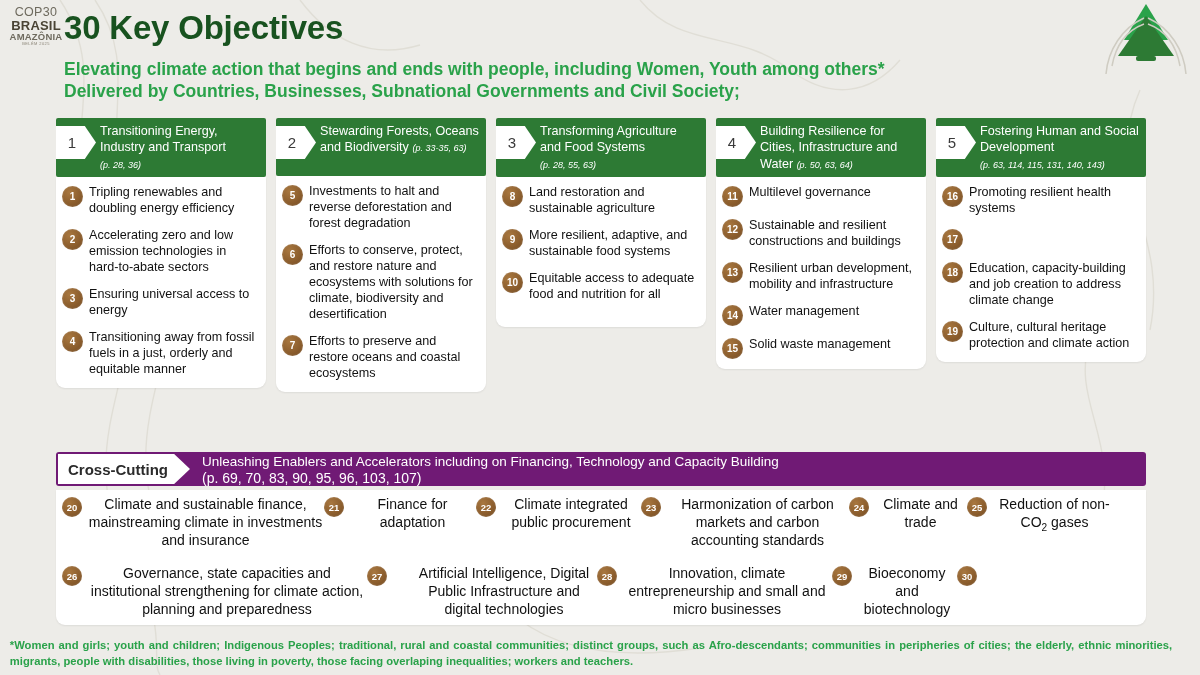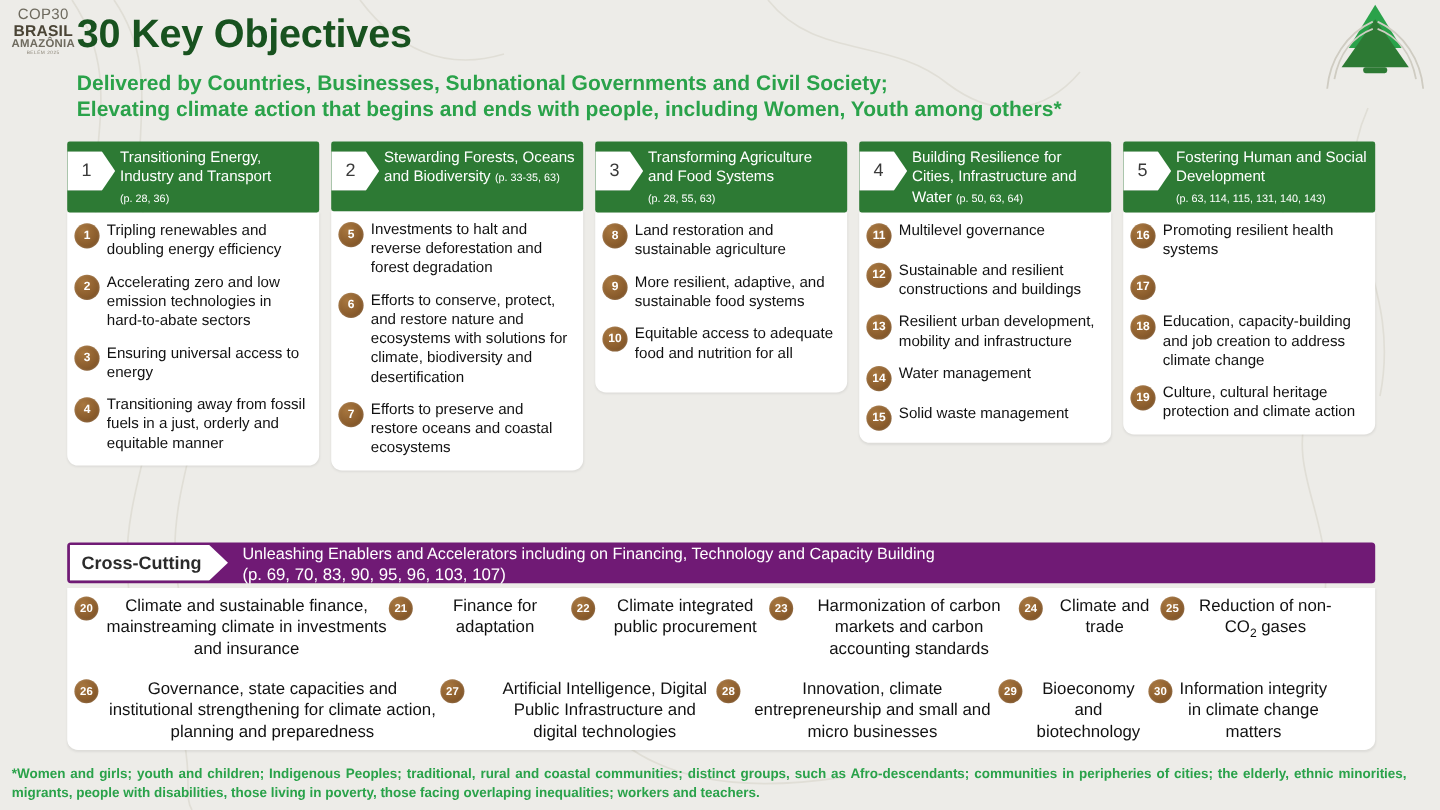--- a/index.html
+++ b/index.html
@@ -94,21 +94,21 @@
     padding-right: 8px;
     clip-path: polygon(0 0, 72% 0, 100% 50%, 72% 100%, 0 100%);
     box-shadow: 1px 1px 2px rgba(0,0,0,.28);
   }
   .pillar-title {
     color: #ffffff;
     font-size: 12.6px;
     line-height: 1.30;
     font-weight: 400;
   }
-  .pillar-pages { font-size: 9px; white-space: nowrap; }
+  .pillar-pages { font-size: 9px; white-space: nowrap; font-style: italic; }
 
   .pillar-body {
     background: #ffffff;
     border-radius: 0 0 9px 9px;
     padding: 8px 8px 10px 6px;
     min-height: 150px;
     box-shadow: 0 1px 2px rgba(0,0,0,.07);
   }
 
   .obj {
@@ -243,22 +243,22 @@
   <g fill="none" stroke="#cfccc2" stroke-width="1.5">
     <path d="M14 66 C18 44 30 30 46 24"></path>
     <path d="M82 66 C78 44 66 30 50 24"></path>
     <path d="M8 74 C10 50 24 28 46 18"></path>
     <path d="M88 74 C86 50 72 28 50 18"></path>
   </g>
 </svg>
 
 <h1 class="title">30 Key Objectives</h1>
 <div class="subtitle">
+  <div>Elevating climate action that begins and ends with people, including Women, Youth among others*</div>
   <div>Delivered by Countries, Businesses, Subnational Governments and Civil Society;</div>
-  <div>Elevating climate action that begins and ends with people, including Women, Youth among others*</div>
 </div>
 
 <div class="pillars" id="pillars">
     <div class="pillar">
       <div class="pillar-head">
         <div class="pillar-num">1</div>
         <div class="pillar-title"><span>Transitioning Energy, Industry and Transport</span> <span class="pillar-pages">(p. 28, 36)</span></div>
       </div>
       <div class="pillar-body">
         <div class="obj">
@@ -419,18 +419,17 @@
       <div class="enabler" style="width: 235px;">
         <div class="badge">28</div>
         <div class="obj-text">Innovation, climate entrepreneurship and small and micro businesses</div>
       </div>
       <div class="enabler" style="width: 125px;">
         <div class="badge">29</div>
         <div class="obj-text">Bioeconomy and biotechnology</div>
       </div>
       <div class="enabler" style="width: 150px;">
         <div class="badge">30</div>
-        <div class="obj-text">Information integrity in climate change matters</div>
       </div>
     </div>
 </div>
 
 <div class="footnote">*Women and girls; youth and children; Indigenous Peoples; traditional, rural and coastal communities; distinct groups, such as Afro-descendants; communities in peripheries of cities; the elderly, ethnic minorities, migrants, people with disabilities, those living in poverty,  those facing overlaping inequalities; workers and teachers.</div>
 
 </body></html>

